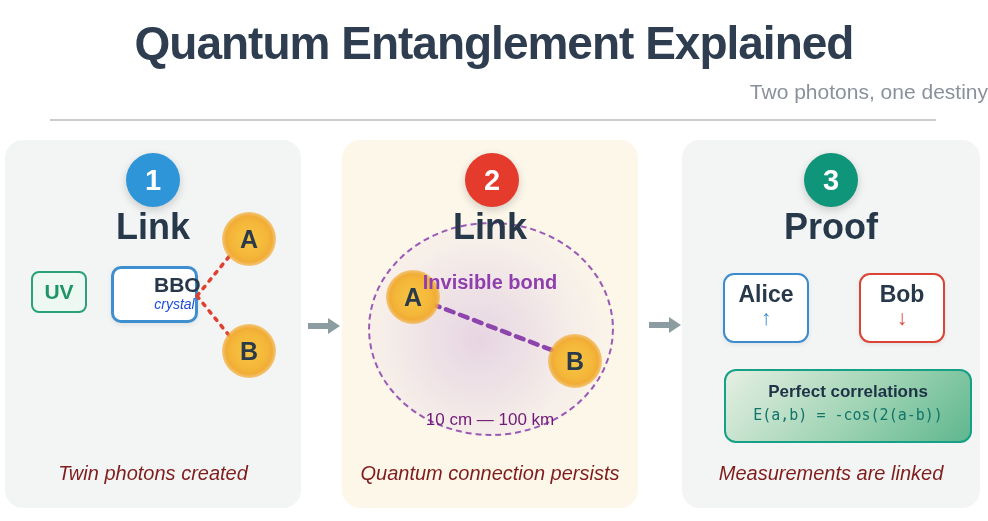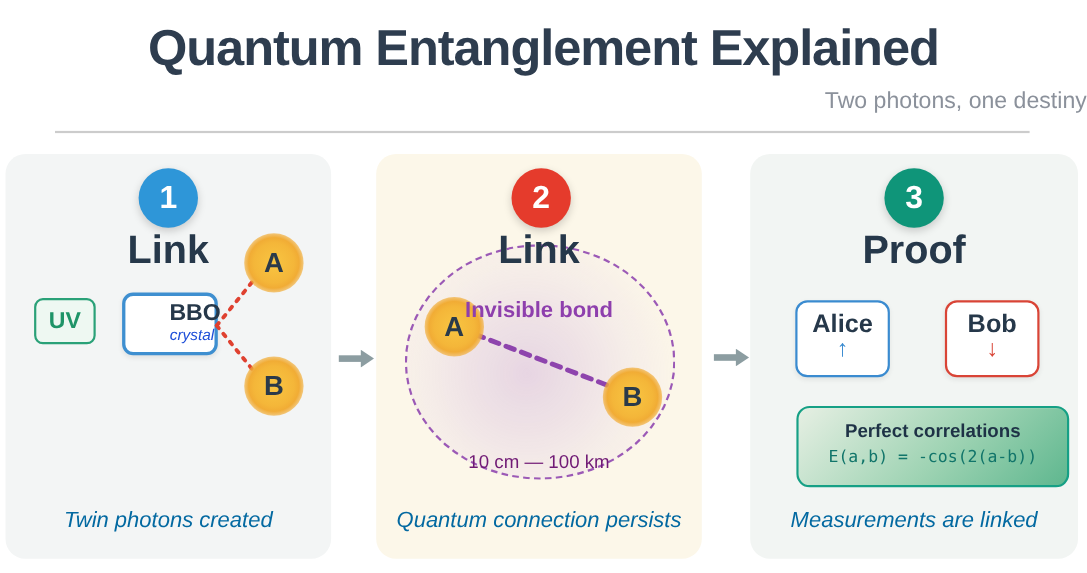--- a/index.html
+++ b/index.html
@@ -70,21 +70,21 @@
     text-align: center;
     font-size: 36px; font-weight: bold;
     color: #26384a;
     z-index: 3;
   }
   .panel-caption {
     position: absolute;
     top: 322px; left: 0; width: 100%;
     text-align: center;
     font-size: 20px; font-style: italic;
-    color: #0369a1;
+    color: #7f1d1d;
   }
 
   
   .uv-box {
     position: absolute;
     left: 26px; top: 131px;
     width: 56px; height: 42px;
     border: 2px solid #2aa178;
     border-radius: 8px;
     background: #eef8f2;

